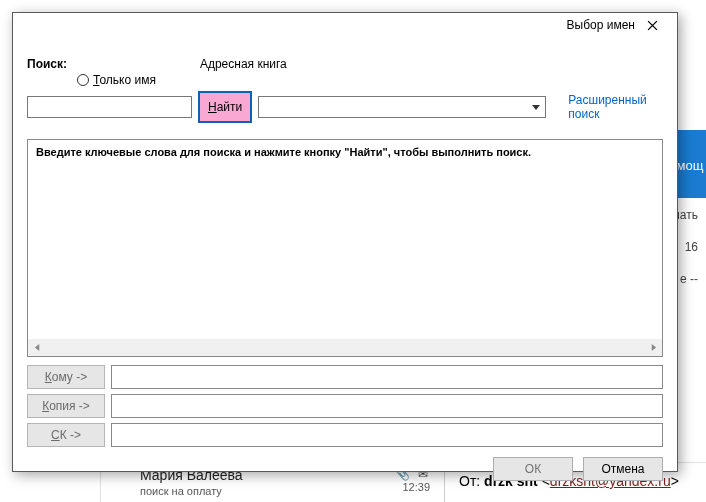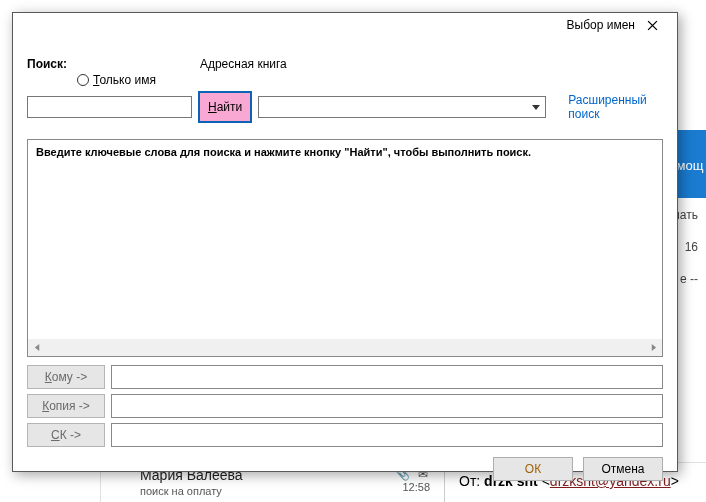--- a/index.html
+++ b/index.html
@@ -59,21 +59,21 @@
   .hscroll .arrow svg { width: 7px; height: 7px; }
 
   .recipients { margin-top: 8px; display: flex; flex-direction: column; gap: 5px; }
   .rec-row { display: flex; align-items: center; gap: 6px; }
   .rec-btn { width: 78px; height: 24px; border: 1px solid #b5b5b5; background: #e6e6e6; color: #6b6b6b; font-size: 12px; text-align: center; cursor: default; display: flex; align-items: center; justify-content: center; }
   .rec-btn .ul { text-decoration: underline; }
   .rec-input { flex: 1; height: 24px; border: 1px solid #888; background: #fff; padding: 0 4px; font-family: inherit; font-size: 12px; }
 
   .footer { margin-top: 10px; display: flex; justify-content: flex-end; gap: 10px; }
   .btn { width: 80px; height: 24px; border: 1px solid #aeaeae; background: #e6e6e6; font-size: 12px; cursor: pointer; }
-  .btn.disabled { color: #a16207; cursor: default; }
+  .btn.disabled { color: #737373; cursor: default; }
   .btn.default { }
 </style>
 </head>
 <body>
 
 <div class="stage">
 
   <div class="bg-ribbon-help">
       <span>Помощ</span>
     </div>
@@ -84,21 +84,21 @@
   </div>
   <div class="bg-left-strip"></div>
   <div class="bg-email-list">
     <div class="bg-email-row">
       <div class="bg-email-left">
         <div class="bg-sender">Мария Валеева</div>
         <div class="bg-subject">поиск на оплату</div>
       </div>
       <div class="bg-email-meta">
         <div class="bg-email-icons">📎 ✉</div>
-        <div>12:58</div>
+        <div>12:39</div>
       </div>
       <div class="bg-email-divider"></div>
       <div class="bg-from">
         <span class="lbl">От:</span>
         <span class="name">drzk snt</span>
         <span class="lt"> &lt;</span><a class="mail">drzksnt@yandex.ru</a><span class="lt">&gt;</span>
       </div>
     </div>
   </div>
 

